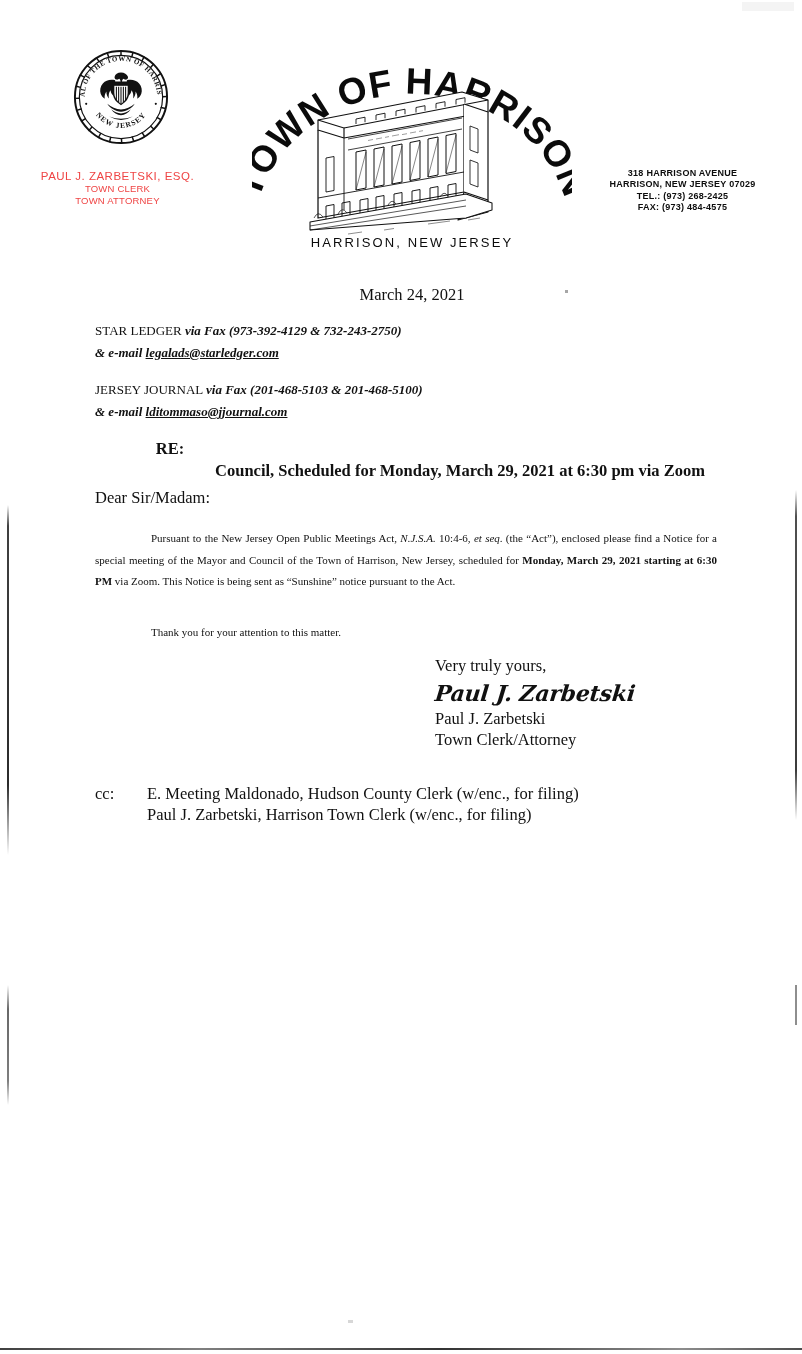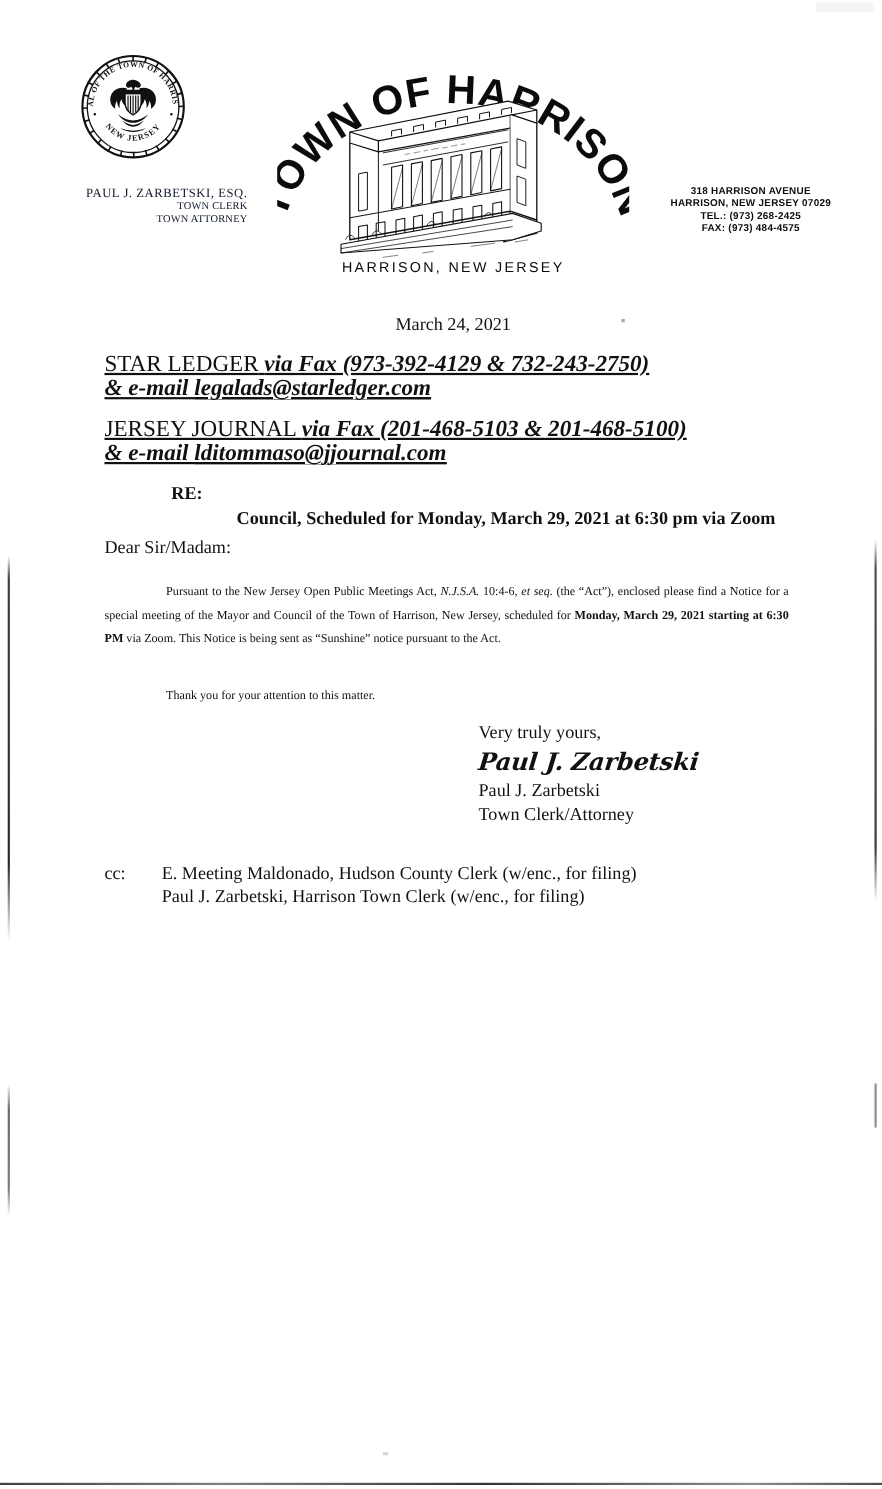--- a/index.html
+++ b/index.html
@@ -88,23 +88,23 @@
     left: 72px;
     top: 48px;
     width: 98px;
     height: 98px;
   }
   .clerk-block {
     position: absolute;
     left: 10px;
     top: 170px;
     width: 215px;
-    text-align: right;
-    font-family: Liberation Serif, serif;
-    color: #0f172a;
+    text-align: center;
+    font-family: Liberation Sans, sans-serif;
+    color: #ef4444;
   }
   .clerk-name {
     font-size: 11.5px;
     letter-spacing: 0.5px;
     line-height: 13px;
     white-space: nowrap;
   }
   .clerk-sub {
     font-size: 9.5px;
     letter-spacing: 0.2px;
@@ -155,23 +155,22 @@
     width: 320px;
     text-align: center;
     font-size: 16.5px;
   }
 
   .recipients {
     position: absolute;
     left: 95px;
     top: 320px;
     width: 620px;
-    font-size: 21px;
+    font-size: 13px;
     line-height: 21.5px;
-    text-decoration: underline;
   }
   .recip-group { margin-bottom: 16px; }
   .recip-group:last-child { margin-bottom: 0; }
   .bi { font-weight: bold; font-style: italic; }
   .bi-u { font-weight: bold; font-style: italic; text-decoration: underline; }
 
   .re-block {
     position: absolute;
     left: 140px;
     top: 438px;

